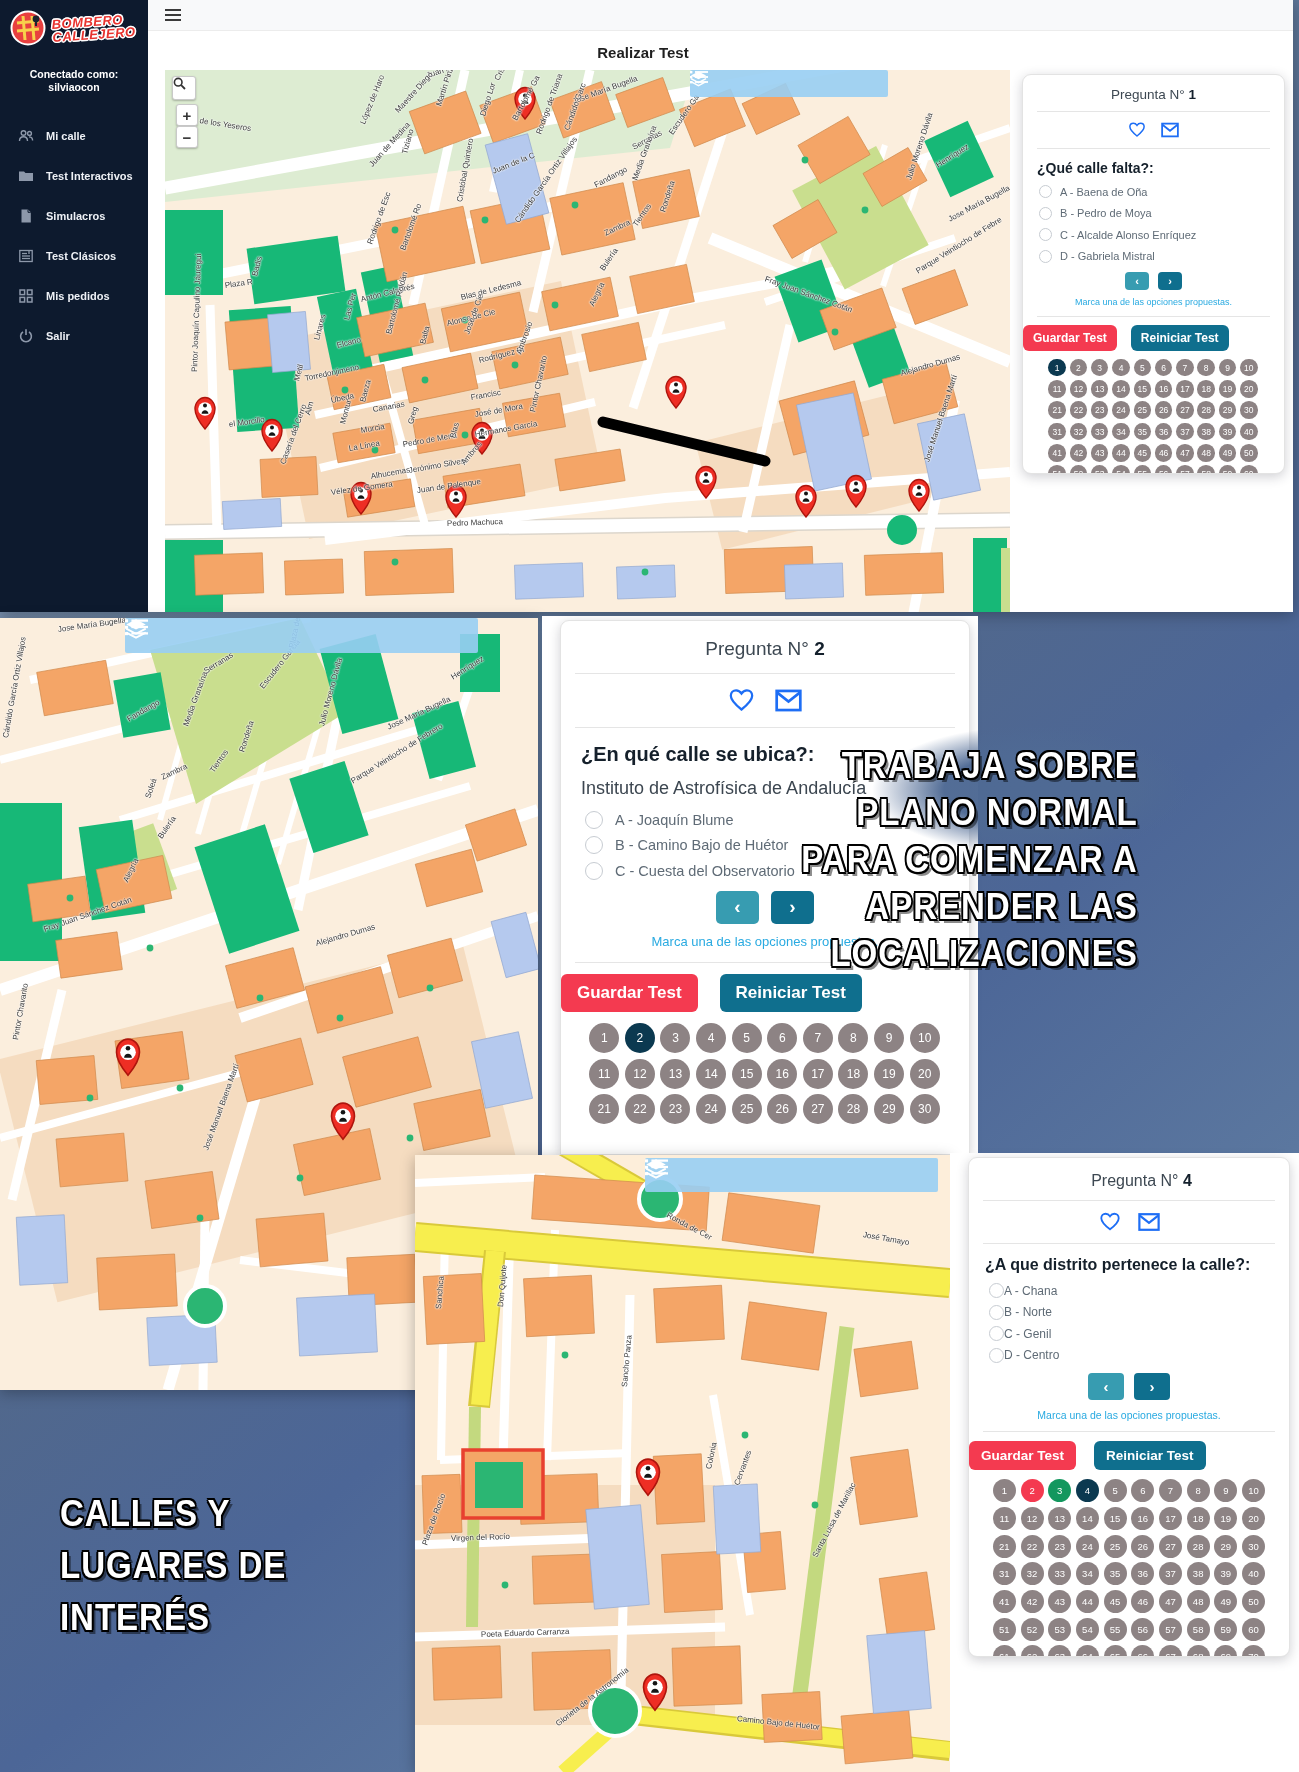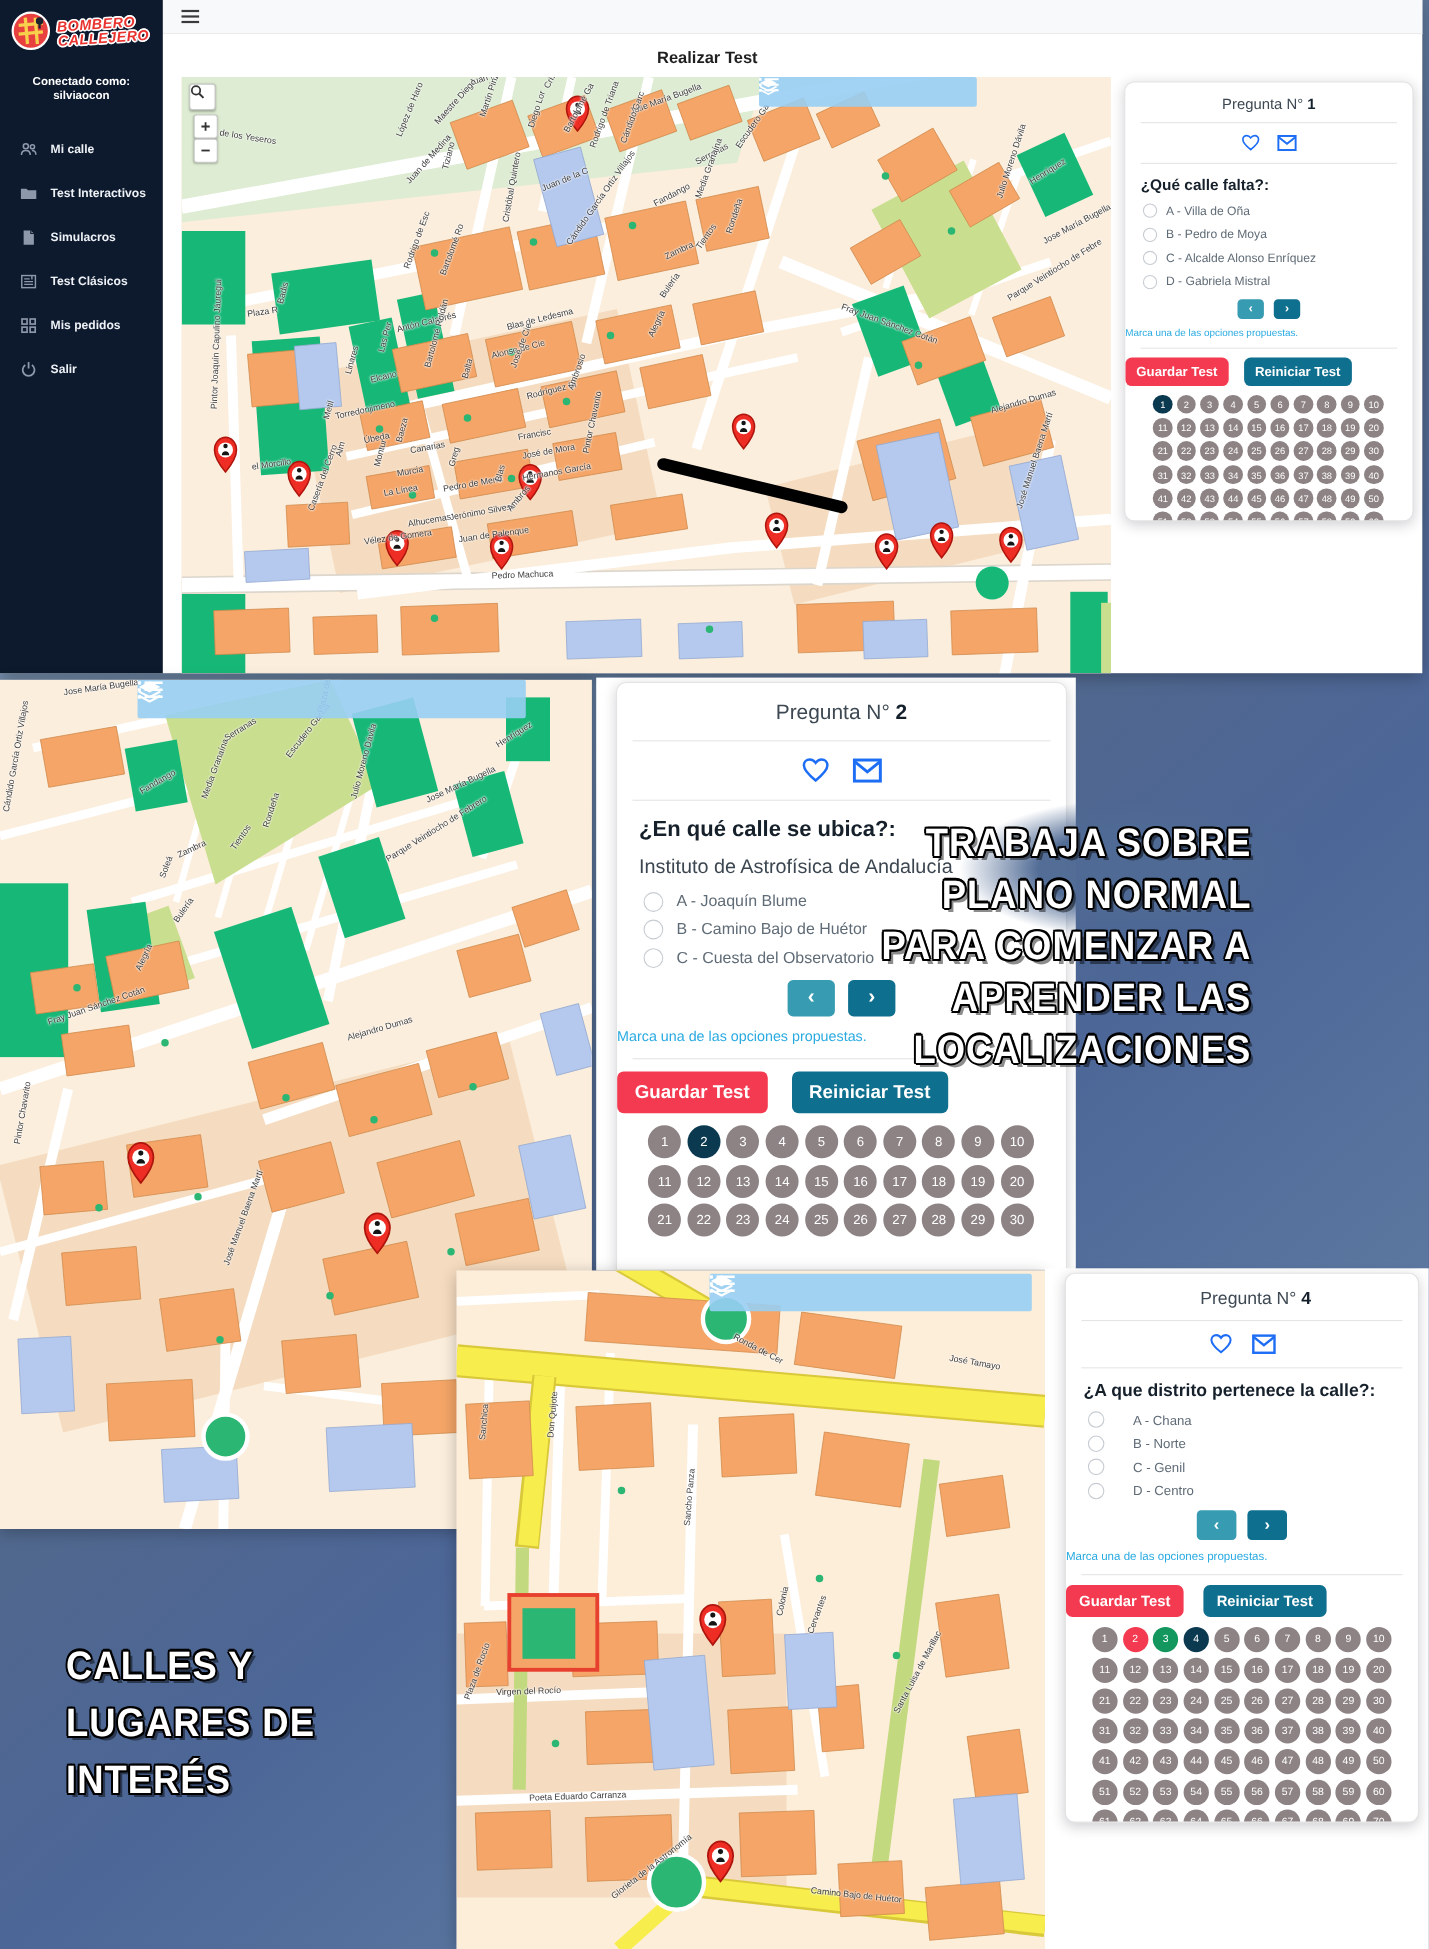--- a/index.html
+++ b/index.html
@@ -18,21 +18,21 @@
   .q-question{font-weight:bold;color:#15202b;}
   .q-sub{color:#3c4650;}
   .opt{display:flex;align-items:center;}
   .radio{border-radius:50%;border:1.6px solid #c7ccd2;background:#fff;flex:0 0 auto;}
   .optlabel{color:#5f6b76;}
   .q-nav{display:flex;justify-content:center;}
   .navbtn{display:flex;align-items:center;justify-content:center;color:#fff;border-radius:4px;
           font-weight:bold;cursor:pointer;}
   .navbtn.prev{background:#379cb1;}
   .navbtn.next{background:#0f6f8e;}
-  .q-hint{text-align:left;color:#29aae1;}
+  .q-hint{text-align:center;color:#29aae1;}
   .q-btns{display:flex;justify-content:flex-start;align-items:center;}
   .btn{border:none;border-radius:6px;color:#fff;font-weight:bold;cursor:pointer;
        font-family:"Liberation Sans",sans-serif;}
   .btn.save{background:#f43a50;}
   .btn.reset{background:#0f6f8e;}
   .q-grid{display:flex;flex-wrap:wrap;margin:0 auto;}
   .gcell{display:flex;align-items:center;justify-content:center;}
   .gnum{display:flex;align-items:center;justify-content:center;border-radius:50%;
         background:#8d8384;color:#fff;cursor:pointer;}
   .gnum.cur{background:#0b3950;}
@@ -70,21 +70,21 @@
   .p2 .q-btns{gap:22px;margin:11px 0 9px;}
   .p2 .btn{font-size:17px;padding:9px 16px;}
   .p2 .q-grid{width:357px;}
   .p2 .gcell{width:35.6px;height:35.6px;}
   .p2 .gnum{width:30px;height:30px;font-size:12px;}
   .p4 .q-title{font-size:16px;margin-top:14px;margin-left:25px;}
   .p4 .q-div{margin-top:10px;}
   .p4 .q-icons{gap:17px;margin:10px 0;}
   .p4 .q-icons svg{width:22px;height:22px;}
   .p4 .q-question{font-size:16px;margin:12px 16px 6px;}
-  .p4 .opt{height:21.5px;margin-left:20px;gap:26px;}
+  .p4 .opt{height:21.5px;margin-left:20px;gap:0;}
   .p4 .radio{width:13px;height:13px;}
   .p4 .optlabel{font-size:12px;}
   .p4 .q-nav{gap:10px;margin-top:7px;}
   .p4 .navbtn{width:36px;height:27px;font-size:15px;}
   .p4 .q-hint{font-size:10.5px;margin:9px 0 7px;}
   .p4 .q-btns{gap:18px;margin:9px 0 7px;}
   .p4 .btn{font-size:13.5px;padding:7px 12px;}
   .p4 .q-grid{width:277px;}
   .p4 .gcell{width:27.7px;height:27.7px;}
   .p4 .gnum{width:23px;height:23px;font-size:9.5px;}
@@ -494,21 +494,21 @@
               <rect x="1.5" y="1.5" width="21" height="17" fill="none" stroke="#1e6ef5" stroke-width="2.4"></rect>
               <path d="M2 3 L12 11 22 3" fill="none" stroke="#1e6ef5" stroke-width="2.4"></path>
             </svg>
         </span>
       </div>
       <div class="q-div"></div>
       <div class="q-question">¿Qué calle falta?:</div>
       <div>
           <div class="opt">
             <span class="radio"></span>
-            <span class="optlabel">A - Villa de Oña</span>
+            <span class="optlabel">A - Baena de Oña</span>
           </div>
           <div class="opt">
             <span class="radio"></span>
             <span class="optlabel">B - Pedro de Moya</span>
           </div>
           <div class="opt">
             <span class="radio"></span>
             <span class="optlabel">C - Alcalde Alonso Enríquez</span>
           </div>
           <div class="opt">

